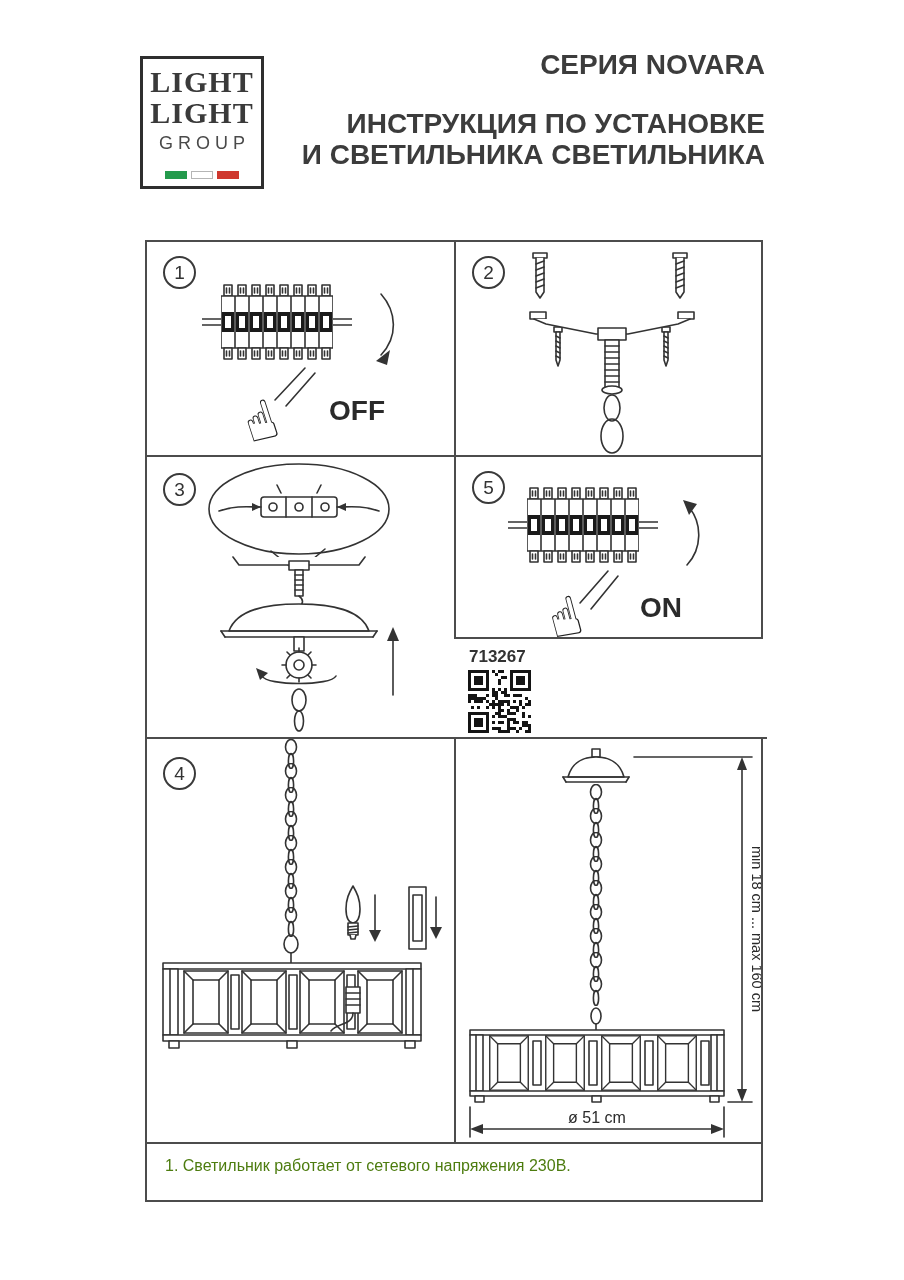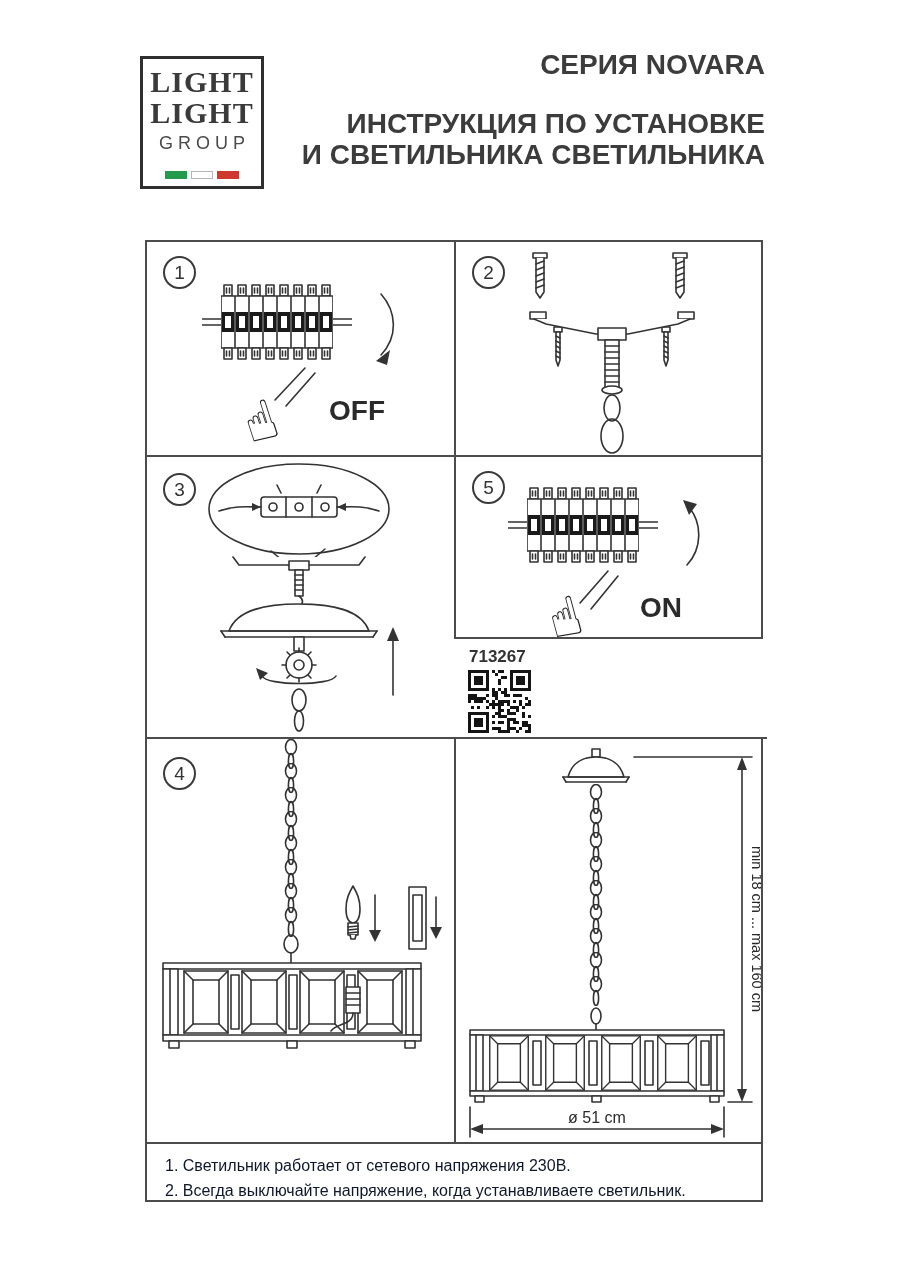--- a/index.html
+++ b/index.html
@@ -28,21 +28,21 @@
 
   
   svg.draw { stroke:#333; fill:none; stroke-width:1.6; stroke-linecap:round; stroke-linejoin:round; position:absolute; left:0; top:0; }
   svg .fill { fill:#333; stroke:none; }
   svg text { stroke:none; fill:#2a2a2a; font-family:"Liberation Sans", sans-serif; }
   svg text.hand { font-family:"DejaVu Sans", sans-serif; fill:#222; }
   svg text.biglabel { font-weight:bold; }
 
   .qr-label { position:absolute; left:16px; top:8px; font-size:17px; font-weight:bold; color:#333; }
 
-  .notes { padding:9px 14px 0 18px; font-size:16px; line-height:25px; color:#0f172a; }
+  .notes { padding:9px 14px 0 18px; font-size:16px; line-height:25px; color:#4d7c0f; }
 </style>
 </head>
 <body>
 
 <svg width="0" height="0" style="position:absolute" aria-hidden="true">
   <defs>
     <symbol id="sym-module" viewBox="0 0 14 84">
       <rect x="3" y="5" width="8" height="11" fill="#fff"></rect>
       <line x1="5.5" y1="8" x2="5.5" y2="13"></line>
         <line x1="8.5" y1="8" x2="8.5" y2="13"></line>
@@ -522,17 +522,16 @@
         <line x1="268" y1="368" x2="268" y2="398"></line>
         <line x1="22" y1="390" x2="260" y2="390"></line>
         <path class="fill" d="M14,390 L27,385 L27,395 Z"></path>
         <path class="fill" d="M268,390 L255,385 L255,395 Z"></path>
         <text x="141" y="384" text-anchor="middle" font-size="16">ø 51 cm</text>
       </svg>
     </div>
 
     <div class="panel notes" style="left:0; top:902px; width:614px; height:56px;">
       <div>1. Светильник работает от сетевого напряжения 230В.</div>
-      <div>2. Всегда выключайте напряжение, когда устанавливаете светильник.</div>
     </div>
 
   </div>
 </div>
 
 </body></html>

